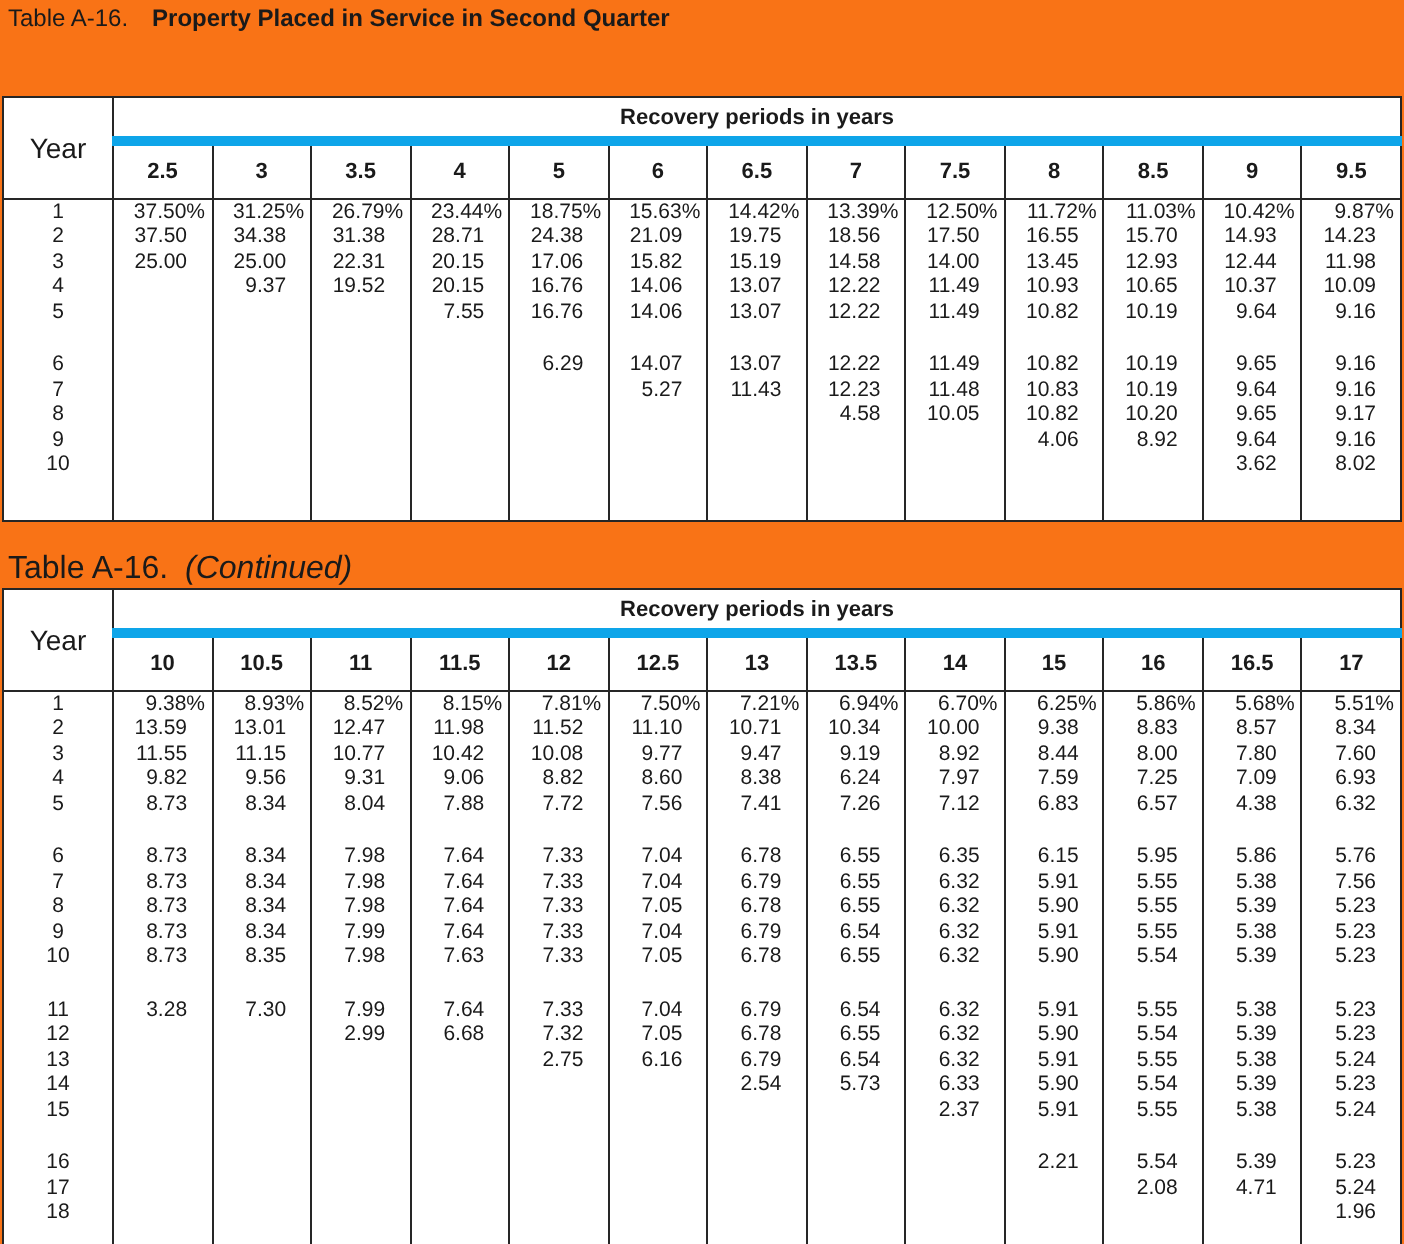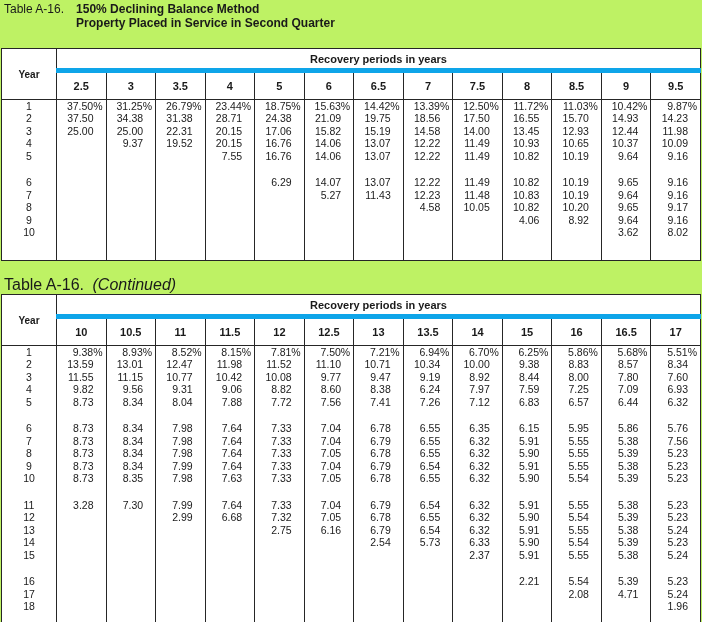--- a/index.html
+++ b/index.html
@@ -1,36 +1,36 @@
 <!DOCTYPE html>
 <html><head>
 <meta charset="utf-8">
 <style>
   html,body{margin:0;padding:0;background:#fff;}
   .page{
-    position:relative;width:702px;height:622px;background:#bef264;
+    position:relative;width:702px;height:622px;background:#f97316;
     font-family:"Liberation Sans","DejaVu Sans",sans-serif;color:#1a1a1a;overflow:hidden;
   }
   
   .title-block{position:absolute;left:4px;top:3px;display:flex;}
   .t-label{font-size:12px;line-height:13.5px;white-space:nowrap;}
   .t-lines{font-size:12px;font-weight:bold;line-height:13.5px;margin-left:12px;}
   .continued-block{position:absolute;left:4px;top:276px;font-size:16px;}
   .continued-block .italic{font-style:italic;margin-left:4px;}
   
   table.dep-table{
     position:absolute;left:1px;width:700px;border-collapse:collapse;table-layout:fixed;
     border:1.5px solid #262626;background:#fff;
   }
   #table1{top:48px;}
   #table2{top:294px;}
   th,td{padding:0;margin:0;overflow:hidden;white-space:nowrap;}
   th.year-h{
     border-right:1px solid #262626;border-bottom:1px solid #262626;
-    font-size:10px;font-weight:bold;text-align:center;vertical-align:middle;margin-top:28px;
+    font-size:14px;font-weight:normal;text-align:center;vertical-align:middle;margin-top:28px;
   }
   th.span-h{
     height:19px;border-bottom:5px solid #0ea5e9;
     font-size:11px;font-weight:bold;text-align:center;vertical-align:middle;
   }
   tr.hdr2 th.col-h{
     height:26px;border-left:1px solid #262626;border-bottom:1px solid #262626;
     font-size:11px;font-weight:bold;text-align:center;vertical-align:middle;margin-top:28px;
   }
   tbody tr{height:12.5px;}
@@ -45,21 +45,20 @@
   tbody td.year-cell{font-size:10.5px;text-align:center;vertical-align:middle;line-height:12px;}
 </style>
 </head>
 <body>
 
 <div class="page">
 
   <div class="title-block">
     <span class="t-label">Table A-16.</span>
     <div class="t-lines">
-      <div>150% Declining Balance Method</div>
       <div>Property Placed in Service in Second Quarter</div>
     </div>
   </div>
 
   <table id="table1" class="dep-table">
       <colgroup>
         <col style="width: 55px;">
         <col>
         <col>
         <col>
@@ -405,21 +404,21 @@
           <td class="num">8.34</td>
           <td class="num">8.04</td>
           <td class="num">7.88</td>
           <td class="num">7.72</td>
           <td class="num">7.56</td>
           <td class="num">7.41</td>
           <td class="num">7.26</td>
           <td class="num">7.12</td>
           <td class="num">6.83</td>
           <td class="num">6.57</td>
-          <td class="num">6.44</td>
+          <td class="num">4.38</td>
           <td class="num">6.32</td>
         </tr>
         <tr class="gap">
           <td class="year-cell"></td>
           <td class="num"></td>
           <td class="num"></td>
           <td class="num"></td>
           <td class="num"></td>
           <td class="num"></td>
           <td class="num"></td>

